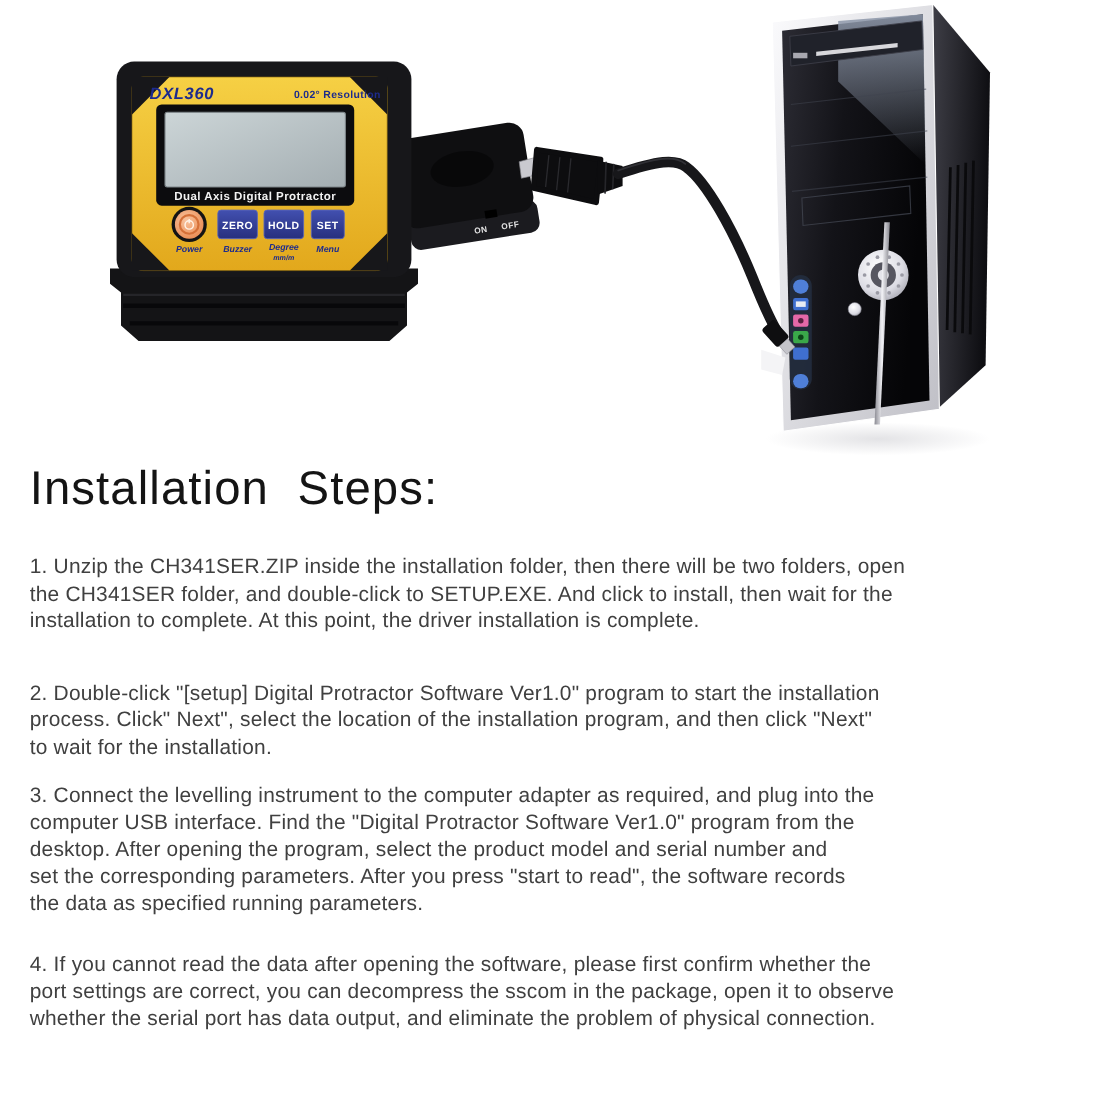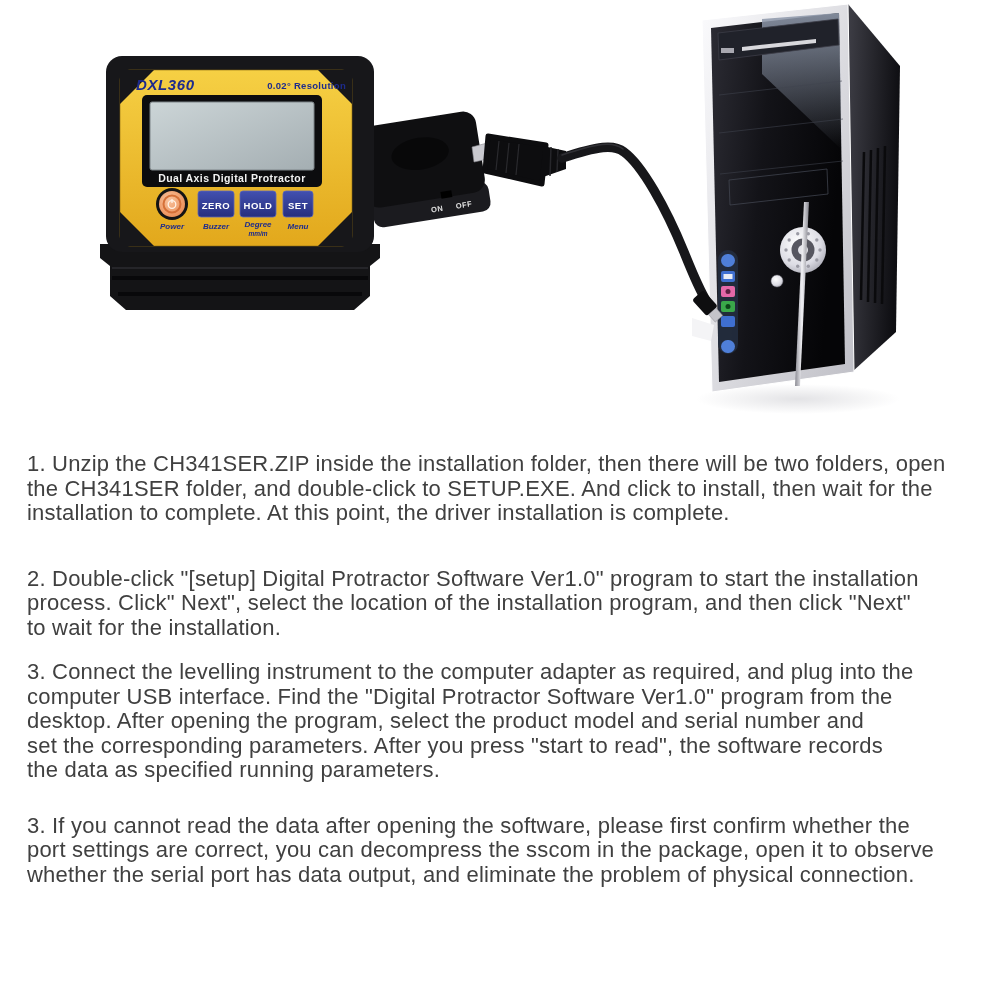--- a/index.html
+++ b/index.html
@@ -12,21 +12,21 @@
   }
   .photo { position:absolute; top:0; left:0; width:1000px; height:418px; }
   .content { position:absolute; top:418px; left:0; width:1000px; padding:0 24px 0 27px; box-sizing:border-box; }
   .heading {
     margin:0; padding:0;
     font-size:43px; line-height:52px; font-weight:400;
     letter-spacing:1px; color:#141414; white-space:pre;
   }
   .step {
     margin:0; white-space:pre-line;
-    font-size:22px; line-height:24.5px; letter-spacing:0.2px;
+    font-size:19px; line-height:24.5px; letter-spacing:0.2px;
     color:#404040;
   }
   .step-1 { margin-top:34px; }
   .step-2 { margin-top:41px; }
   .step-3 { margin-top:20px; }
   .step-4 { margin-top:31px; }
   svg text { font-family:"Liberation Sans", sans-serif; }
 </style>
 </head>
 <body>
@@ -197,29 +197,30 @@
 
       <text x="172" y="229" text-anchor="middle" font-size="8" font-weight="bold" font-style="italic" fill="#1d2b8d">Power</text>
       <text x="216" y="229" text-anchor="middle" font-size="8" font-weight="bold" font-style="italic" fill="#1d2b8d">Buzzer</text>
       <text x="258" y="227" text-anchor="middle" font-size="8" font-weight="bold" font-style="italic" fill="#1d2b8d">Degree</text>
       <text x="258" y="236" text-anchor="middle" font-size="6.5" font-weight="bold" font-style="italic" fill="#1d2b8d">mm/m</text>
       <text x="298" y="229" text-anchor="middle" font-size="8" font-weight="bold" font-style="italic" fill="#1d2b8d">Menu</text>
     </g>
   </svg>
 
   <div class="content">
+    <h1 class="heading">Installation  Steps:</h1>
     <p class="step step-1">1. Unzip the CH341SER.ZIP inside the installation folder, then there will be two folders, open
 the CH341SER folder, and double-click to SETUP.EXE. And click to install, then wait for the
 installation to complete. At this point, the driver installation is complete.</p>
     <p class="step step-2">2. Double-click "[setup] Digital Protractor Software Ver1.0" program to start the installation
 process. Click" Next", select the location of the installation program, and then click "Next"
 to wait for the installation.</p>
     <p class="step step-3">3. Connect the levelling instrument to the computer adapter as required, and plug into the
 computer USB interface. Find the "Digital Protractor Software Ver1.0" program from the
 desktop. After opening the program, select the product model and serial number and
 set the corresponding parameters. After you press "start to read", the software records
 the data as specified running parameters.</p>
-    <p class="step step-4">3. If you cannot read the data after opening the software, please first confirm whether the
+    <p class="step step-4">4. If you cannot read the data after opening the software, please first confirm whether the
 port settings are correct, you can decompress the sscom in the package, open it to observe
 whether the serial port has data output, and eliminate the problem of physical connection.</p>
   </div>
 
 </div>
 
 </body></html>

